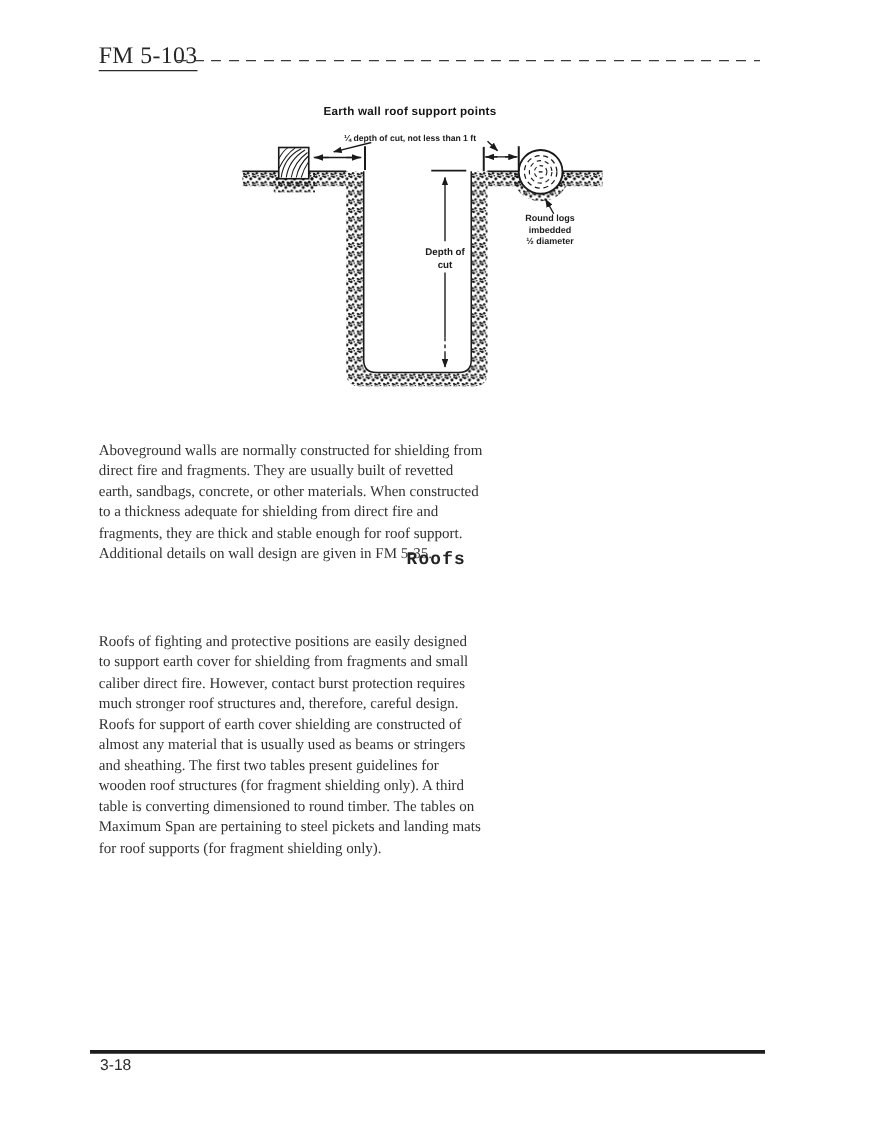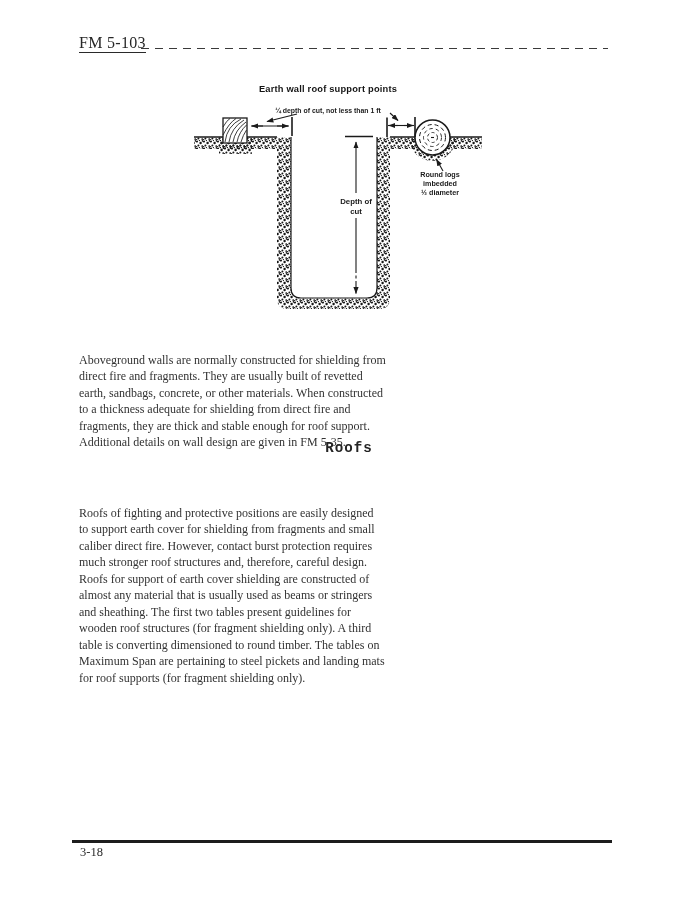--- a/index.html
+++ b/index.html
@@ -4,21 +4,21 @@
 <style>
   html,body { margin:0; padding:0; background:#ffffff; }
   .page {
     position:relative; width:695px; height:899px; background:#ffffff;
     overflow:hidden; font-family:"Liberation Mono", monospace; color:#333;
   }
   
   .header { position:absolute; left:79px; top:34px; }
   .doc-number {
     display:inline-block; font-family:"Liberation Serif", serif;
-    font-size:16px; color:#272727; border-bottom:1.2px solid #2a2a2a;
+    font-size:19px; color:#272727; border-bottom:1.2px solid #2a2a2a;
     padding-bottom:0px; letter-spacing:0.3px;
   }
   .header-dash-rule {
     position:absolute; left:141px; top:48px; width:467px; height:1.3px;
     background:repeating-linear-gradient(90deg,#3a3a3a 0 8px,transparent 8px 14px);
   }
   
   .figure { position:absolute; left:0; top:0; }
   .fig-title {
     font-family:"Liberation Sans", sans-serif; font-weight:bold;
@@ -49,21 +49,21 @@
     font-family:"Liberation Mono", monospace; font-size:14.2px;
     font-weight:bold; color:#232323; letter-spacing:1px;
   }
   
   .footer-rule {
     position:absolute; left:72px; top:840px; width:540px; height:2.6px;
     background:#1d1d1d;
   }
   .page-number {
     position:absolute; left:80px; top:845px;
-    font-family:Liberation Serif, serif; font-size:12.5px; color:#2b2b2b;
+    font-family:Liberation Sans, sans-serif; font-size:12.5px; color:#2b2b2b;
   }
 </style>
 </head>
 <body>
 
 <div class="page">
 
   <div class="header">
     <span class="doc-number">FM 5-103</span>
   </div>

